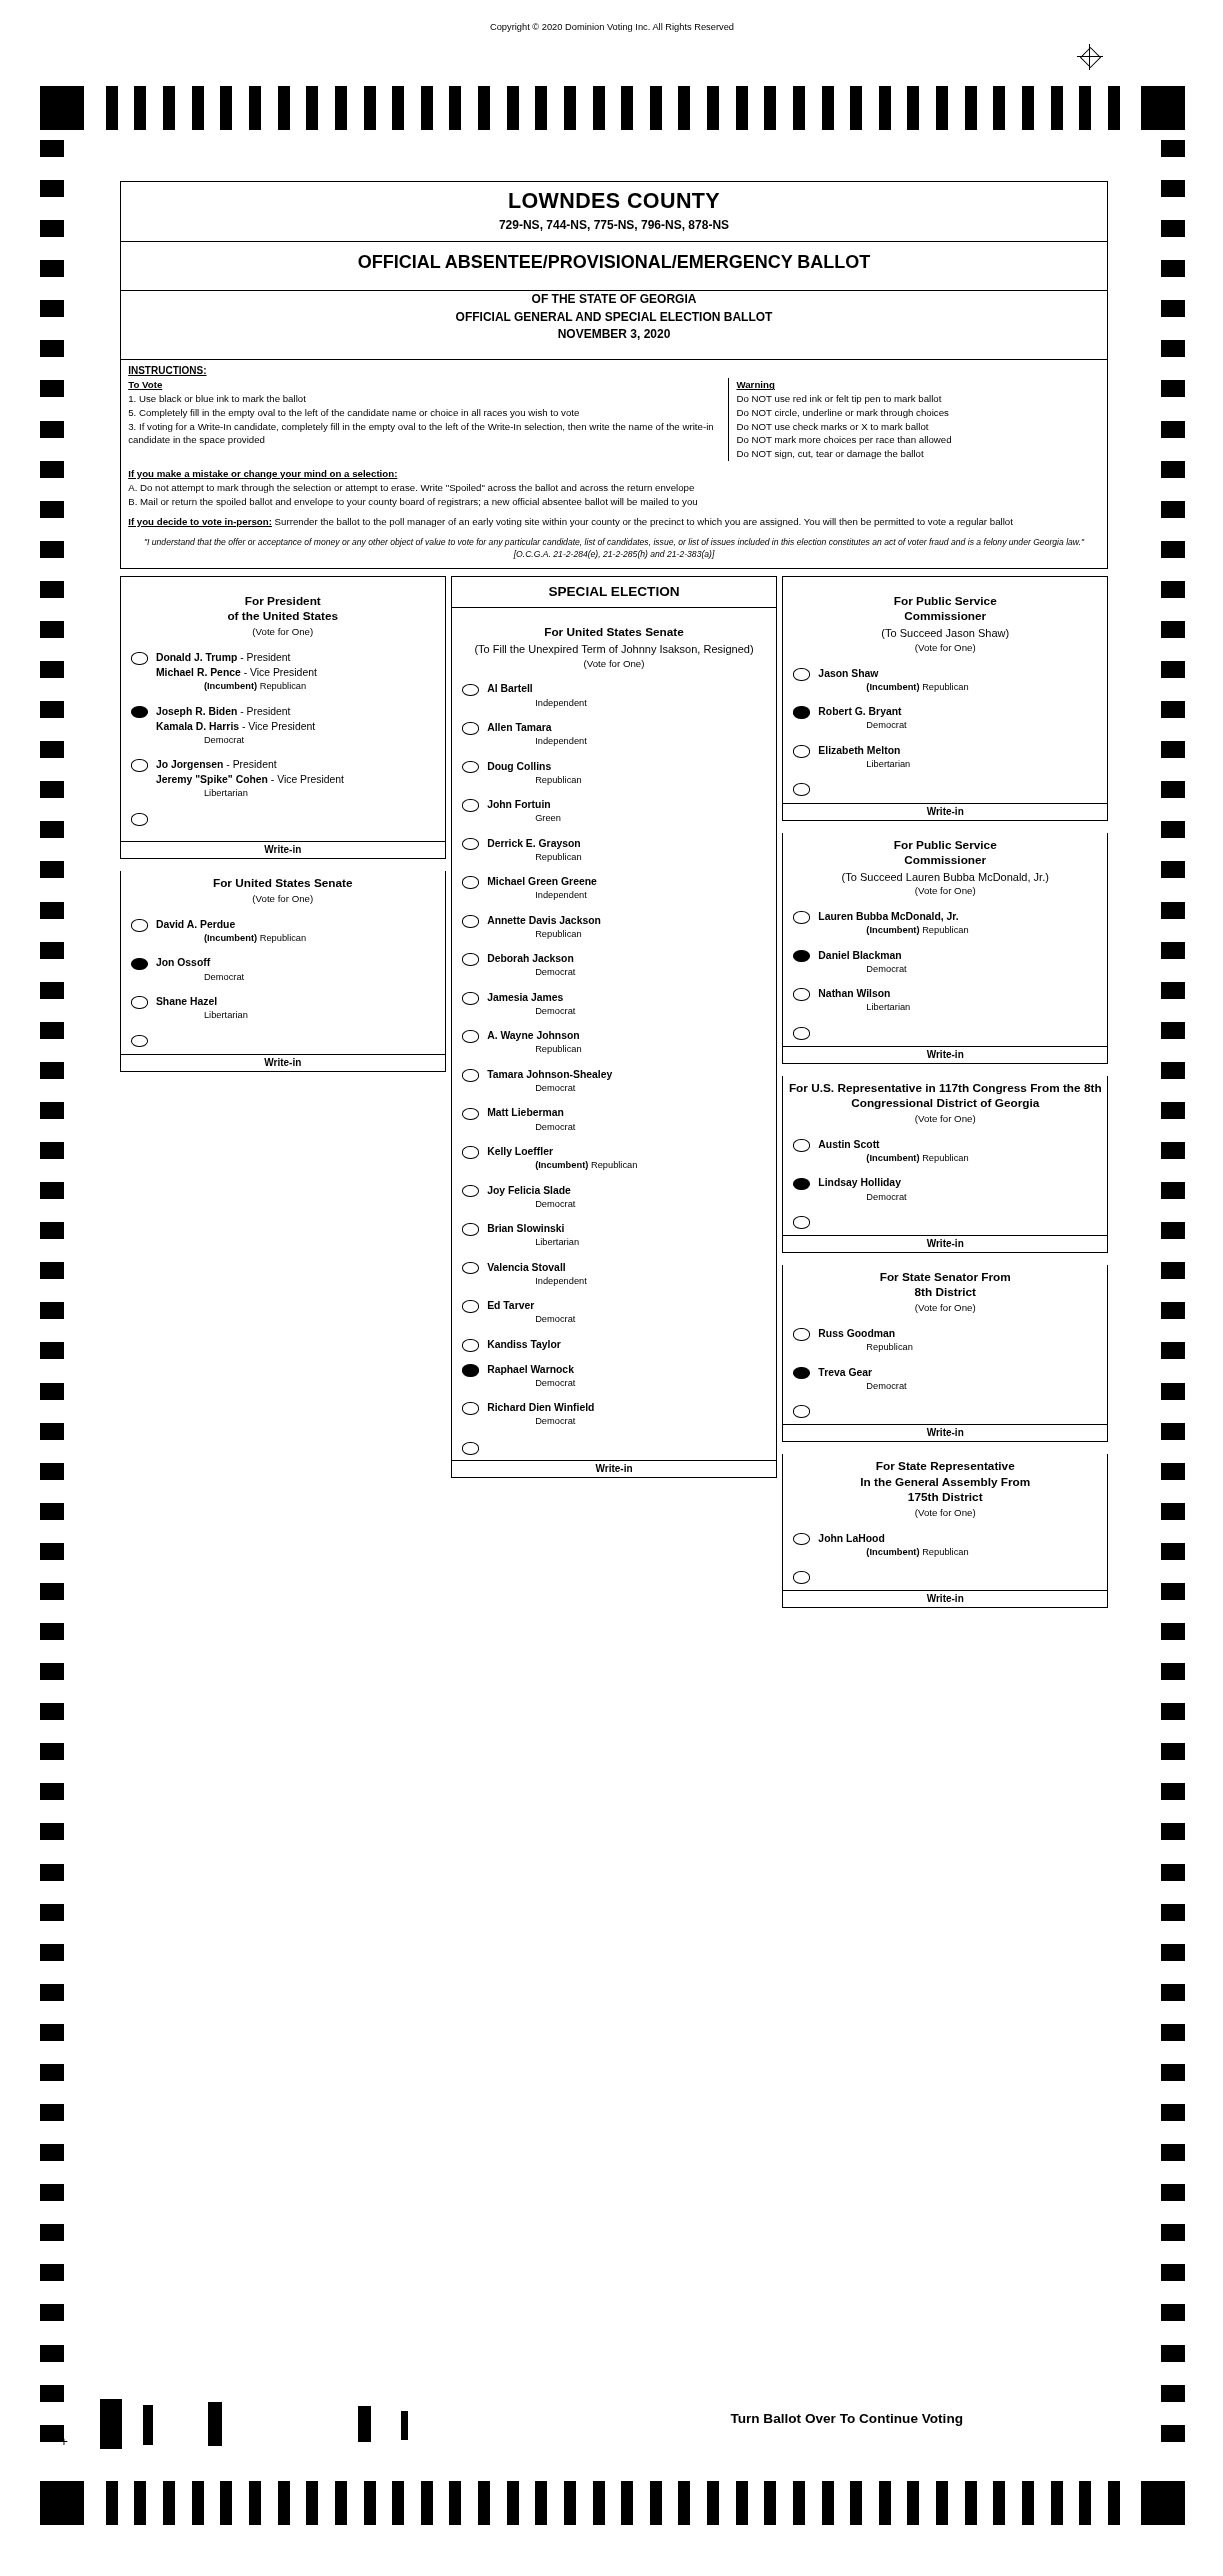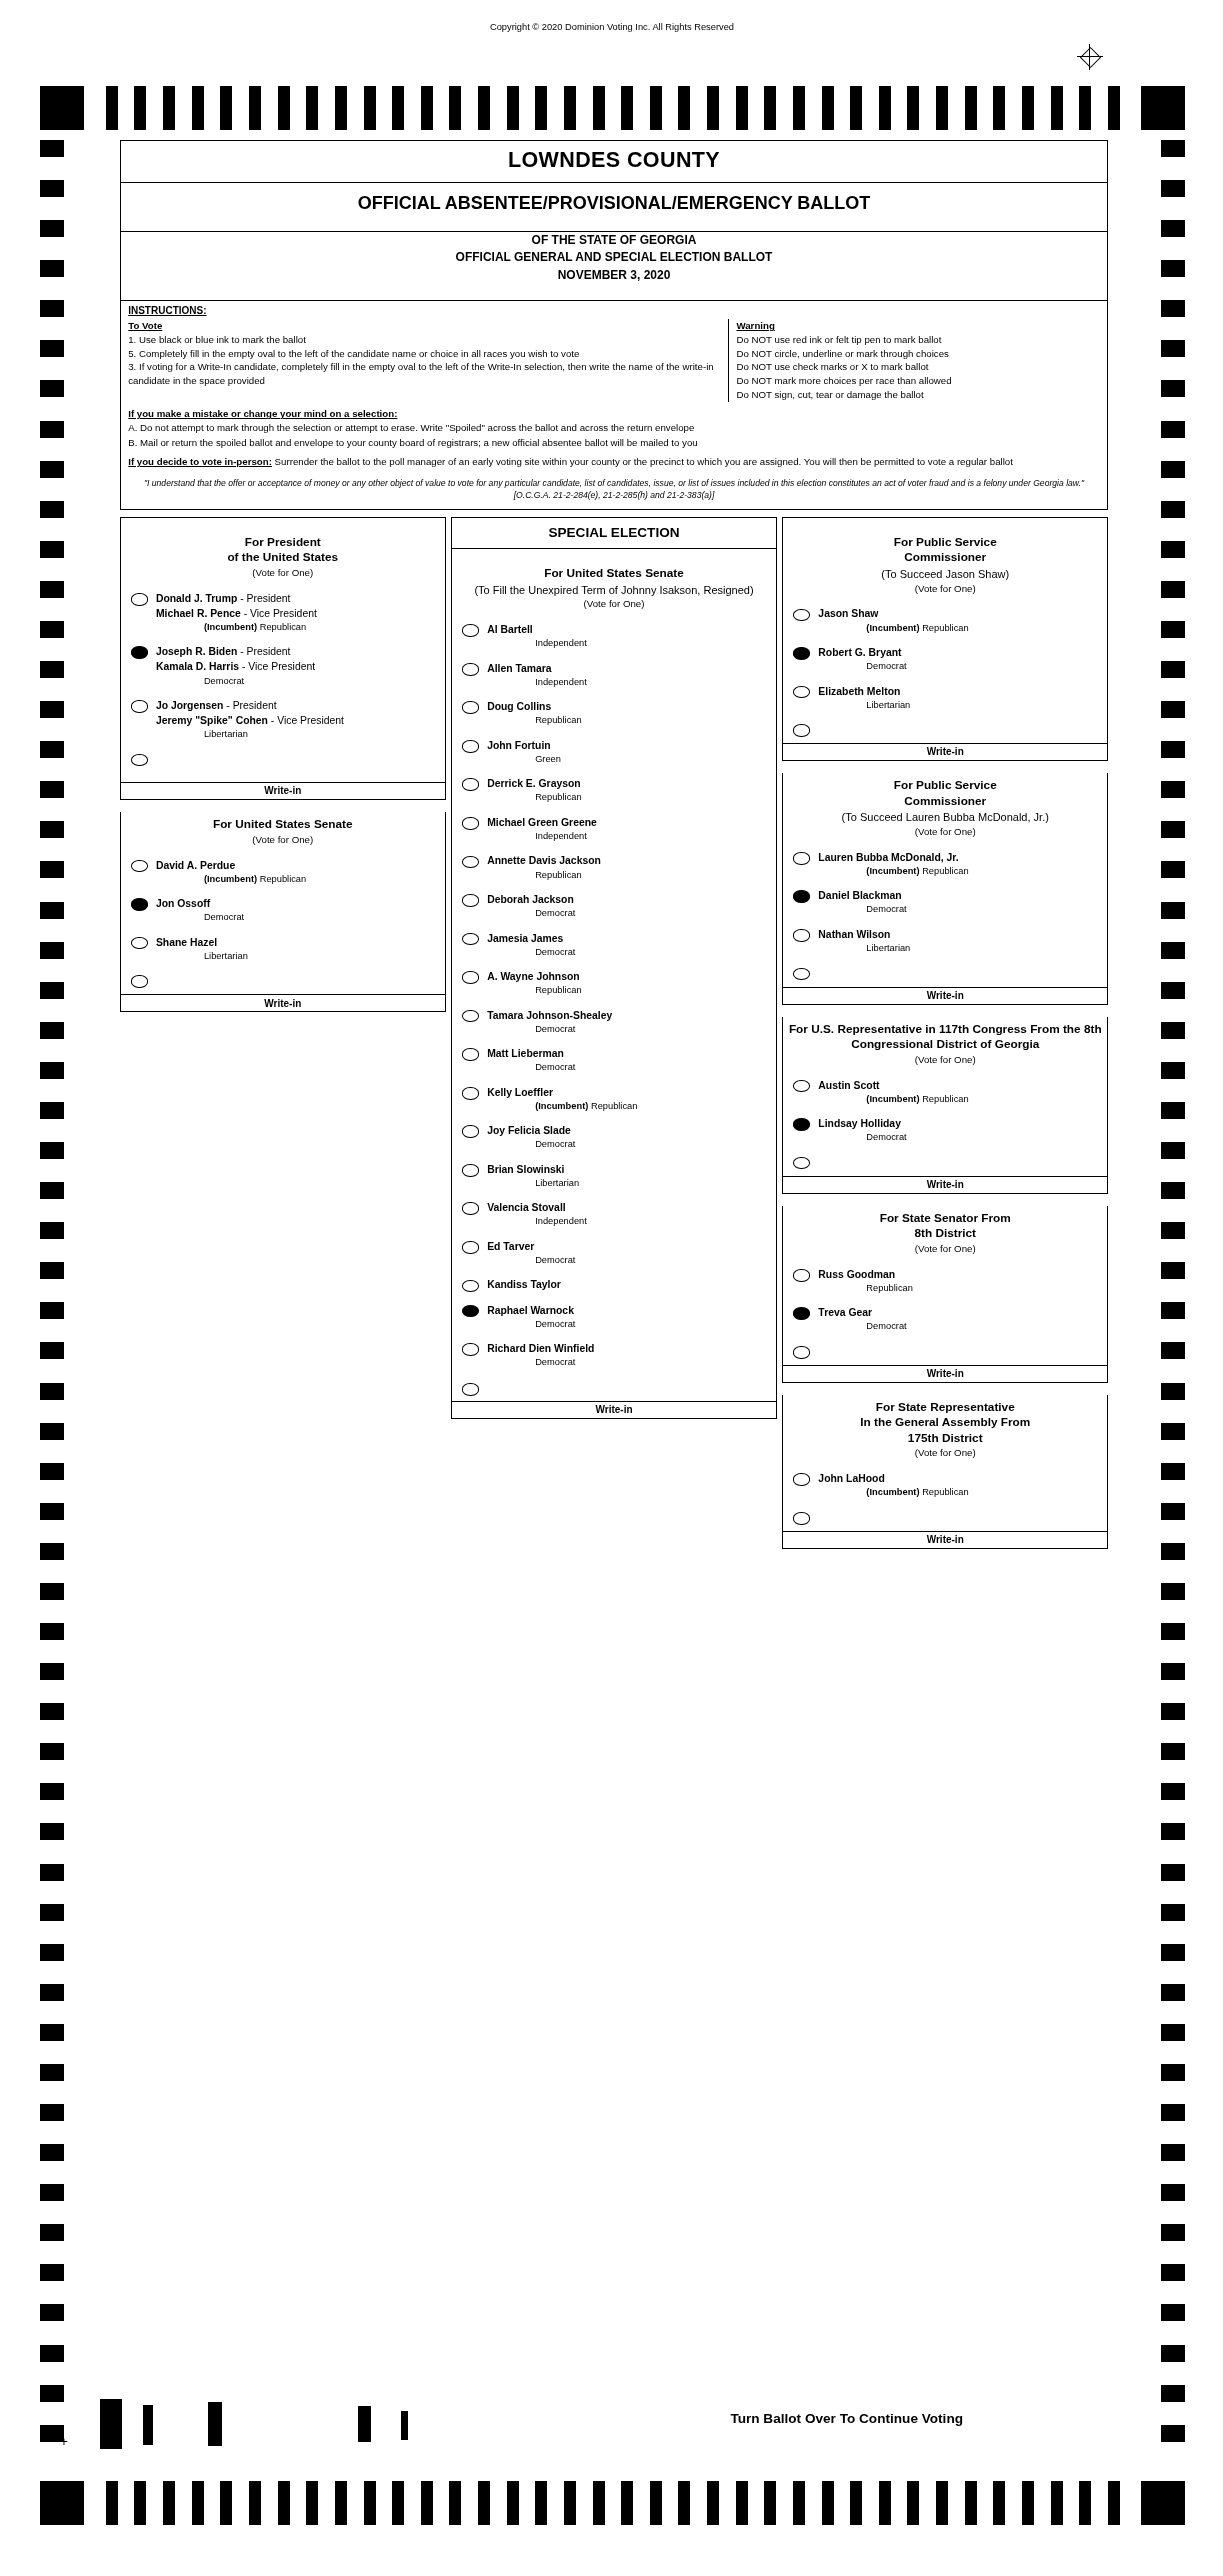--- a/index.html
+++ b/index.html
@@ -14,21 +14,21 @@
   
   .top-bar{position:absolute;left:40px;top:86px;width:1145px;height:44px;}
   .tb-block{position:absolute;top:0;height:44px;background:#000;}
   .bot-bar{position:absolute;left:40px;top:2481px;width:1145px;height:44px;}
   .left-marks,.right-marks{position:absolute;top:140px;width:24px;}
   .left-marks{left:40px;}
   .right-marks{left:1161px;}
   .mark{position:absolute;width:24px;height:17px;background:#000;left:0;}
 
   .ballot{position:absolute;left:120px;top:140px;width:988px;}
-  .hdr-box{border:1.4px solid #000;padding:7.2px 0 8.6px;}
+  .hdr-box{border:1.4px solid #000;padding:7.2px 0 8.6px;margin-top:41px;}
   .county{text-align:center;font-size:21.5px;font-weight:bold;letter-spacing:0.4px;}
   .precincts{text-align:center;font-size:12px;font-weight:bold;margin-top:4.3px;}
   .sep{border-top:1.4px solid #000;margin:8.6px 0 0;}
   .official{text-align:center;font-size:18px;font-weight:bold;padding:10px 0 8.6px;}
   .genline{text-align:center;font-size:12px;font-weight:bold;line-height:1.45;padding-bottom:7.2px;}
 
   .instr{border:1.4px solid #000;border-top:none;padding:4.3px 7.2px 7.2px;}
   .instr-title{font-size:10px;font-weight:bold;text-decoration:underline;}
   .instr-cols{display:flex;margin-top:2.9px;}
   .instr-left{width:62%;padding-right:7.2px;border-right:1.4px solid #000;}
@@ -274,20 +274,21 @@
       <div class="mark" style="top: 2164px;"></div>
       <div class="mark" style="top: 2205px;"></div>
       <div class="mark" style="top: 2245px;"></div>
       <div class="mark" style="top: 2285px;"></div>
     </div>
 
   <div class="ballot">
 
     <div class="hdr-box">
       <div class="county">LOWNDES COUNTY</div>
+      <div class="precincts">729-NS, 744-NS, 775-NS, 796-NS, 878-NS</div>
       <div class="sep"></div>
       <div class="official">OFFICIAL ABSENTEE/PROVISIONAL/EMERGENCY BALLOT</div>
       <div class="sep"></div>
       <div class="genline">
         <div>OF THE STATE OF GEORGIA</div>
         <div>OFFICIAL GENERAL AND SPECIAL ELECTION BALLOT</div>
         <div>NOVEMBER 3, 2020</div>
       </div>
     </div>
 

